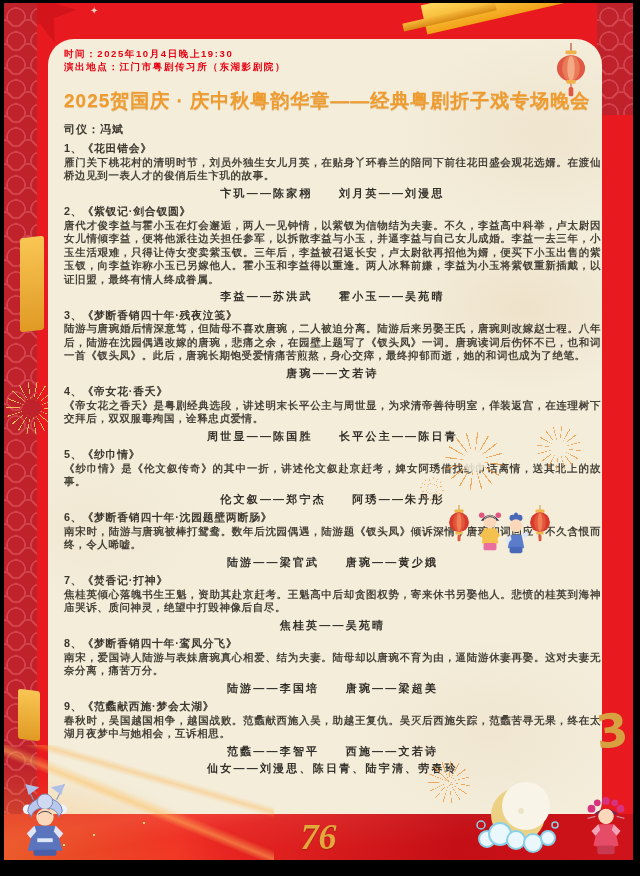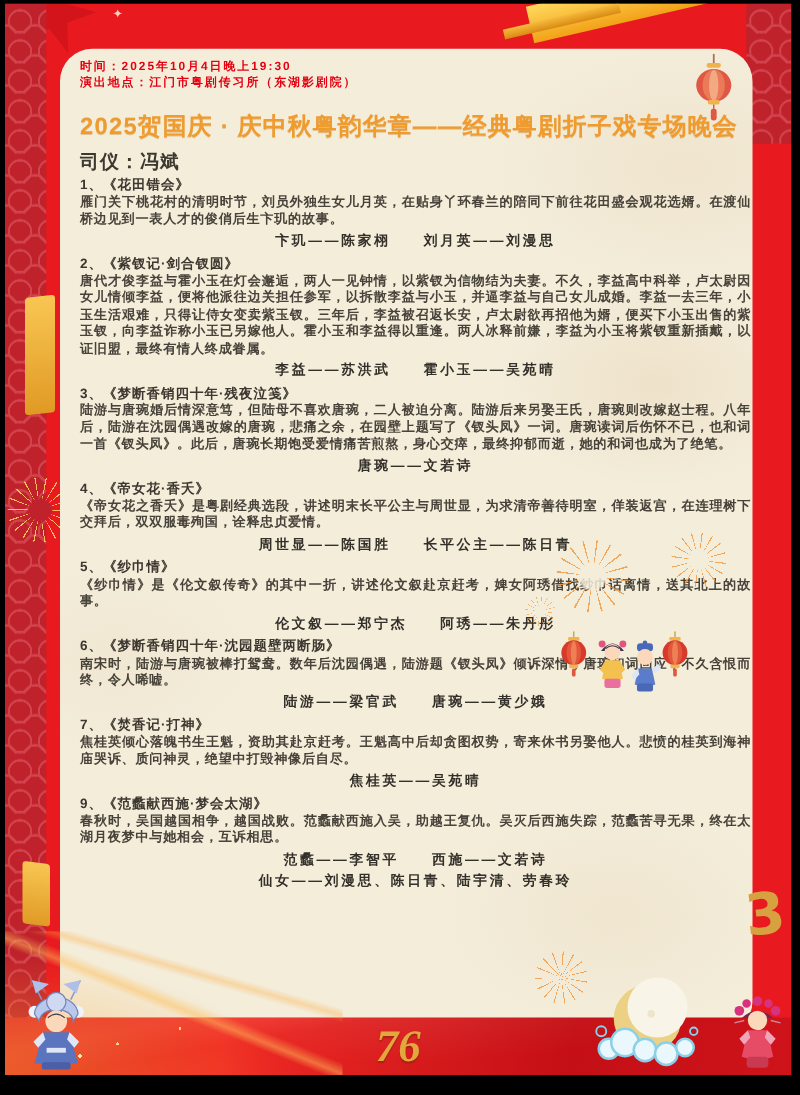--- a/index.html
+++ b/index.html
@@ -45,21 +45,21 @@
       radial-gradient(ellipse 160px 110px at 8% 62%, rgba(216,166,118,.08), rgba(216,166,118,0) 70%),
       radial-gradient(ellipse 200px 130px at 80% 88%, rgba(216,166,118,.10), rgba(216,166,118,0) 70%);
   }
   .card-content{position:relative;padding:8px 1px 0 16px;z-index:1;}
   .header-info{color:#e60012;font-weight:bold;font-size:9.5px;letter-spacing:1.6px;line-height:13px;}
   .show-title{
     margin:15px 0 8px;font-size:19px;font-weight:800;
     color:#ef9b2e;letter-spacing:1px;text-shadow:0 1px 0 rgba(196,118,24,.35);
     white-space:nowrap;
   }
-  .emcee{font-size:15px;font-weight:700;color:#3c372f;letter-spacing:1px;line-height:15px;}
+  .emcee{font-size:11px;font-weight:700;color:#3c372f;letter-spacing:1px;line-height:15px;}
   .program{margin:0;}
   .prog-title{font-size:10.8px;font-weight:700;color:#3c372f;letter-spacing:.8px;margin-top:5px;line-height:13.5px;}
   .prog-syn{margin:0;font-size:10.5px;font-weight:600;color:#48433a;letter-spacing:.6px;
     line-height:13.5px;text-align:justify;}
   .prog-cast{text-align:center;font-size:11px;font-weight:700;color:#332f29;letter-spacing:2.2px;
     margin:4px 0 4px;line-height:13.5px;}
   .prog-cast2{margin-top:0;}
 
   
   .deco{position:absolute;z-index:2;pointer-events:none;}
@@ -169,20 +169,25 @@
         <p class="prog-syn">南宋时，陆游与唐琬被棒打鸳鸯。数年后沈园偶遇，陆游题《钗头凤》倾诉深情，唐琬和词回应，不久含恨而终，令人唏嘘。</p>
         <div class="prog-cast">陆游——梁官武　　唐琬——黄少娥</div>
       </section>
 
       <section class="program">
         <div class="prog-title">7、《焚香记·打神》</div>
         <p class="prog-syn">焦桂英倾心落魄书生王魁，资助其赴京赶考。王魁高中后却贪图权势，寄来休书另娶他人。悲愤的桂英到海神庙哭诉、质问神灵，绝望中打毁神像后自尽。</p>
         <div class="prog-cast">焦桂英——吴苑晴</div>
       </section>
 
+      <section class="program">
+        <div class="prog-title">8、《梦断香销四十年·鸾凤分飞》</div>
+        <p class="prog-syn">南宋，爱国诗人陆游与表妹唐琬真心相爱、结为夫妻。陆母却以唐琬不育为由，逼陆游休妻再娶。这对夫妻无奈分离，痛苦万分。</p>
+        <div class="prog-cast">陆游——李国培　　唐琬——梁超美</div>
+      </section>
 
       <section class="program">
         <div class="prog-title">9、《范蠡献西施·梦会太湖》</div>
         <p class="prog-syn">春秋时，吴国越国相争，越国战败。范蠡献西施入吴，助越王复仇。吴灭后西施失踪，范蠡苦寻无果，终在太湖月夜梦中与她相会，互诉相思。</p>
         <div class="prog-cast">范蠡——李智平　　西施——文若诗</div>
         <div class="prog-cast prog-cast2">仙女——刘漫思、陈日青、陆宇清、劳春玲</div>
       </section>
     </div>
 
     <span class="deco top-lantern">

